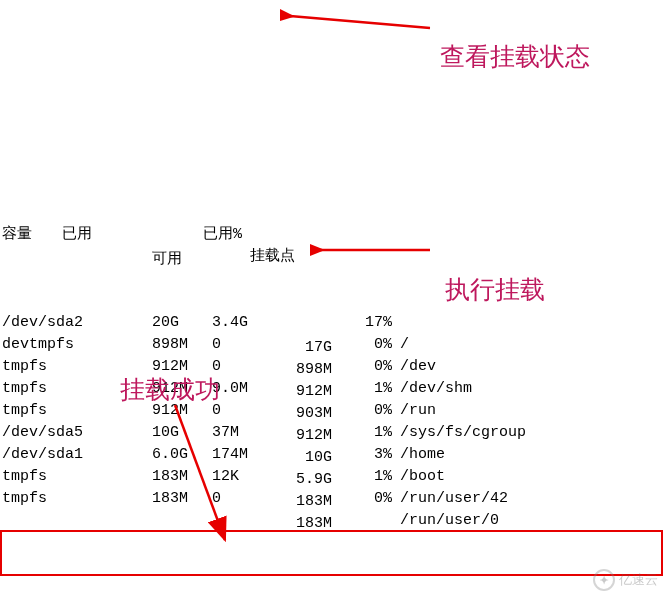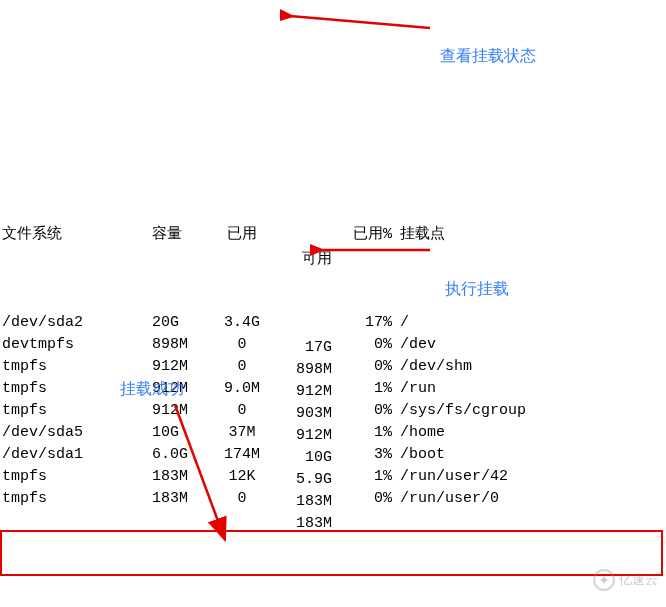--- a/index.html
+++ b/index.html
@@ -22,30 +22,30 @@
   .line {
     height: 22px;
     display: flex;
   }
   .col {
     display: inline-block;
   }
   
   .t1-fs { width: 150px; }
   .t1-sz { width: 60px; }
-  .t1-us { width: 60px; text-align: center; }
+  .t1-us { width: 60px; text-align: left; }
   .t1-av { width: 60px; text-align: right; margin-top: 25px; }
   .t1-pc { width: 60px; text-align: right; padding-left: 16px; }
-  .t1-mp { padding-left: 8px; }
+  .t1-mp { padding-left: 8px; margin-top: 22px; }
 
   .annotation {
     position: absolute;
-    color: #3b82f6;
+    color: #be185d;
     font-family: Liberation Sans, sans-serif;
-    font-size: 16px;
+    font-size: 25px;
     font-weight: 400;
   }
   .underline-red {
     border-bottom: 2px solid #e60000;
   }
   .highlight-box {
     position: absolute;
     border: 2px solid #e60000;
     pointer-events: none;
   }
@@ -81,21 +81,21 @@
 <body>
 
 
 
 <div class="terminal">
 
   
 
   
   <div class="line">
-    <span class="col t1-fs">文件系统</span><span class="col t1-sz">容量</span><span class="col t1-us">已用</span><span class="col t1-av">可用</span><span class="col t1-pc">已用%</span><span class="col t1-mp">挂载点</span>
+    <span class="col t1-sz">容量</span><span class="col t1-us">已用</span><span class="col t1-av">可用</span><span class="col t1-pc">已用%</span><span class="col t1-mp">挂载点</span>
   </div>
 
   <div id="table1-rows"><div class="line"><span class="col t1-fs">/dev/sda2</span><span class="col t1-sz">20G</span><span class="col t1-us">3.4G</span><span class="col t1-av">17G</span><span class="col t1-pc">17%</span><span class="col t1-mp">/</span></div><div class="line"><span class="col t1-fs">devtmpfs</span><span class="col t1-sz">898M</span><span class="col t1-us">0</span><span class="col t1-av">898M</span><span class="col t1-pc">0%</span><span class="col t1-mp">/dev</span></div><div class="line"><span class="col t1-fs">tmpfs</span><span class="col t1-sz">912M</span><span class="col t1-us">0</span><span class="col t1-av">912M</span><span class="col t1-pc">0%</span><span class="col t1-mp">/dev/shm</span></div><div class="line"><span class="col t1-fs">tmpfs</span><span class="col t1-sz">912M</span><span class="col t1-us">9.0M</span><span class="col t1-av">903M</span><span class="col t1-pc">1%</span><span class="col t1-mp">/run</span></div><div class="line"><span class="col t1-fs">tmpfs</span><span class="col t1-sz">912M</span><span class="col t1-us">0</span><span class="col t1-av">912M</span><span class="col t1-pc">0%</span><span class="col t1-mp">/sys/fs/cgroup</span></div><div class="line"><span class="col t1-fs">/dev/sda5</span><span class="col t1-sz">10G</span><span class="col t1-us">37M</span><span class="col t1-av">10G</span><span class="col t1-pc">1%</span><span class="col t1-mp">/home</span></div><div class="line"><span class="col t1-fs">/dev/sda1</span><span class="col t1-sz">6.0G</span><span class="col t1-us">174M</span><span class="col t1-av">5.9G</span><span class="col t1-pc">3%</span><span class="col t1-mp">/boot</span></div><div class="line"><span class="col t1-fs">tmpfs</span><span class="col t1-sz">183M</span><span class="col t1-us">12K</span><span class="col t1-av">183M</span><span class="col t1-pc">1%</span><span class="col t1-mp">/run/user/42</span></div><div class="line"><span class="col t1-fs">tmpfs</span><span class="col t1-sz">183M</span><span class="col t1-us">0</span><span class="col t1-av">183M</span><span class="col t1-pc">0%</span><span class="col t1-mp">/run/user/0</span></div></div>
 
   
   
 
   
   
 

